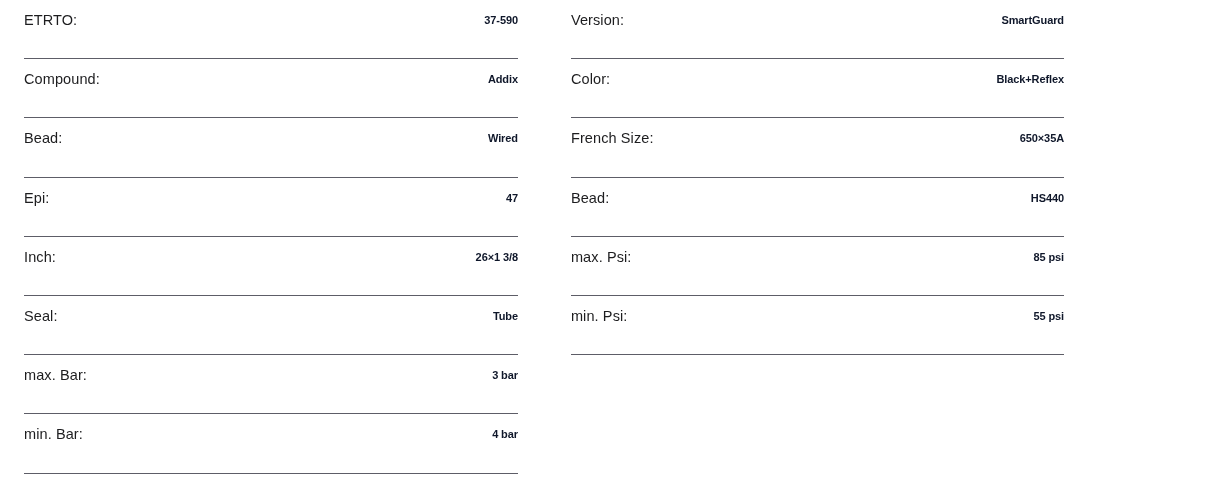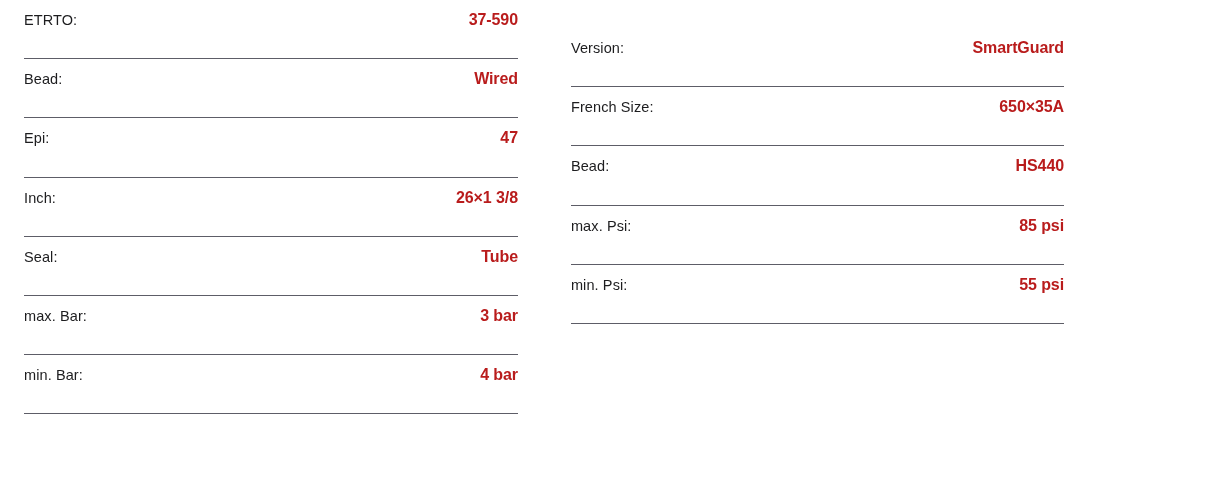--- a/index.html
+++ b/index.html
@@ -23,21 +23,21 @@
   }
 
   .spec-column {
     width: 607px;
     box-sizing: border-box;
     display: flex;
     flex-direction: column;
   }
 
   .spec-column.left  { padding: 0 19px 0 24px; }
-  .spec-column.right { padding: 0 26px 16px 18px; margin-top: 28px; }
+  .spec-column.right { padding: 0 26px 16px 18px; }
 
   .spec-row {
     height: 59.2px;
     box-sizing: border-box;
     border-bottom: 1.3px solid #5d5d67;
     display: flex;
     align-items: flex-start;
     justify-content: space-between;
     padding-top: 10px;
   }
@@ -45,41 +45,45 @@
   .spec-label {
     font-size: 14.5px;
     font-weight: 400;
     color: #1d1d1f;
     letter-spacing: 0.1px;
     line-height: 20px;
     white-space: nowrap;
   }
 
   .spec-value {
-    font-size: 16px;
+    font-size: 11px;
     font-weight: 700;
-    color: #b91c1c;
+    color: #0f172a;
     letter-spacing: -0.1px;
     line-height: 20px;
     white-space: nowrap;
     text-align: right;
   }
 </style>
 </head>
 <body>
 
 <div class="spec-table">
 
   <div class="spec-column left">
 
     <div class="spec-row">
       <span class="spec-label">ETRTO:</span>
       <span class="spec-value">37-590</span>
     </div>
 
+    <div class="spec-row">
+      <span class="spec-label">Compound:</span>
+      <span class="spec-value">Addix</span>
+    </div>
 
     <div class="spec-row">
       <span class="spec-label">Bead:</span>
       <span class="spec-value">Wired</span>
     </div>
 
     <div class="spec-row">
       <span class="spec-label">Epi:</span>
       <span class="spec-value">47</span>
     </div>
@@ -106,20 +110,24 @@
 
   </div>
 
   <div class="spec-column right">
 
     <div class="spec-row">
       <span class="spec-label">Version:</span>
       <span class="spec-value">SmartGuard</span>
     </div>
 
+    <div class="spec-row">
+      <span class="spec-label">Color:</span>
+      <span class="spec-value">Black+Reflex</span>
+    </div>
 
 
     <div class="spec-row">
       <span class="spec-label">French Size:</span>
       <span class="spec-value">650×35A</span>
     </div>
 
 
     <div class="spec-row">
       <span class="spec-label">Bead:</span>

